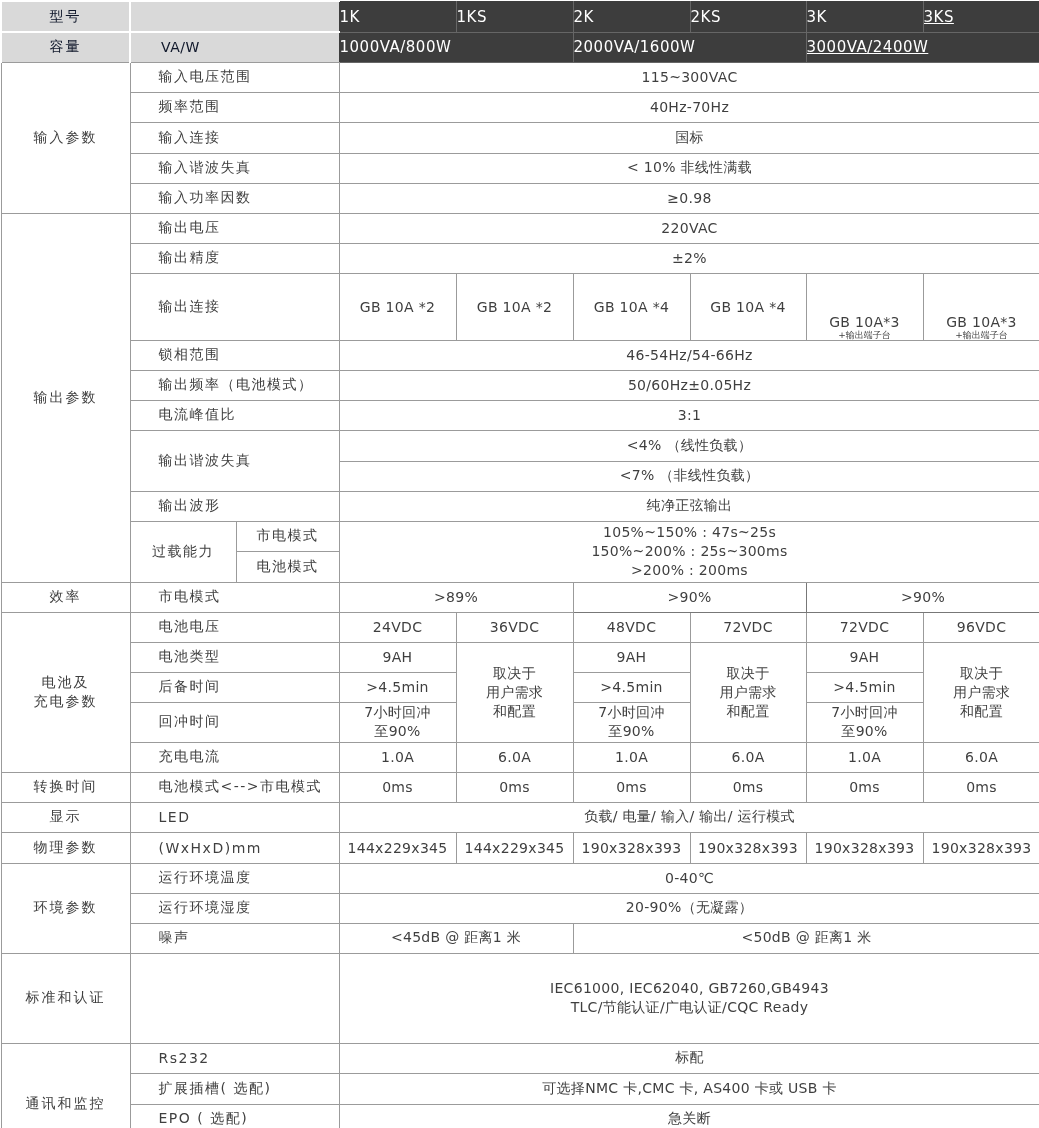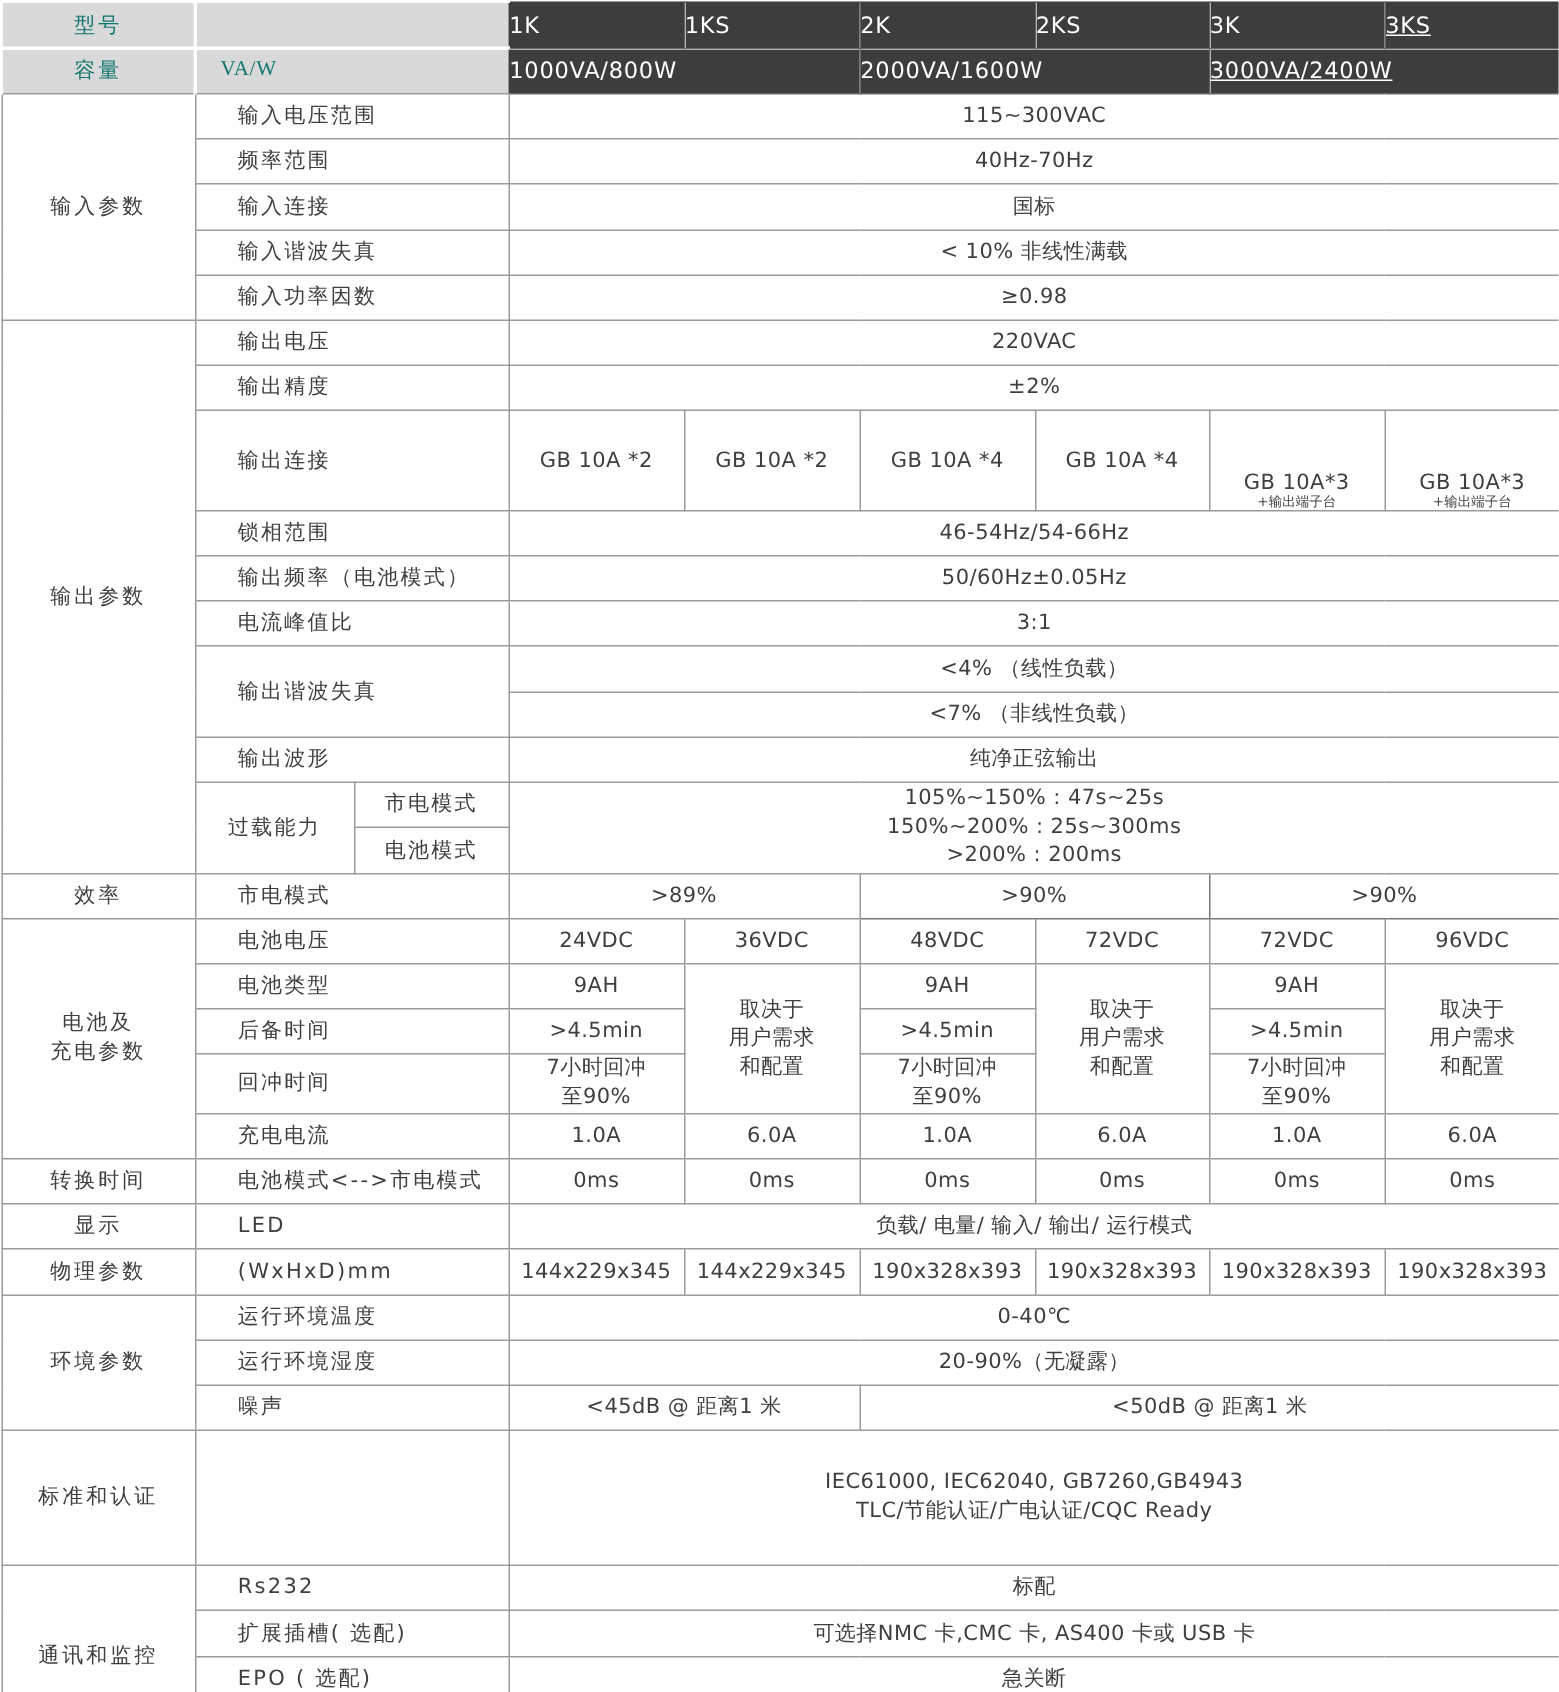--- a/index.html
+++ b/index.html
@@ -7,23 +7,23 @@
   table{border-collapse:collapse;table-layout:fixed;width:1039px;}
   td{overflow:hidden;vertical-align:middle;padding:0;}
 
   
   .hdark{background:#3d3d3d;color:#ffffff;border:1px solid #666666;
          font-size:15px;letter-spacing:0.5px;}
   .top .hdark{border-top-color:#3d3d3d;}
   .hdark.edge{border-right-color:#3d3d3d;text-decoration:underline;}
 
   
-  .hgray{background:#d9d9d9;color:#0f766e;border:2px solid #ffffff;
-         font-size:14px;text-align:center;letter-spacing:2px;font-family:Liberation Serif, serif;}
-  .hgray.va{text-align:left;padding-left:16px;letter-spacing:0.5px;}
+  .hgray{background:#d9d9d9;color:#0f172a;border:2px solid #ffffff;
+         font-size:14px;text-align:center;letter-spacing:2px;}
+  .hgray.va{text-align:left;padding-left:30px;letter-spacing:0.5px;}
   .hgray.dkr{border-right:1px solid #3d3d3d;}
   .hgray.und{border-bottom:1px solid #9b9b9b;}
 
   
   .cat{background:#ffffff;border:1px solid #9b9b9b;text-align:center;
        font-size:14px;color:#3f3f3f;letter-spacing:2px;}
   .param{border:1px solid #9b9b9b;text-align:left;padding-left:28px;
          font-size:14px;color:#3f3f3f;letter-spacing:1.5px;}
   .sub{border:1px solid #9b9b9b;text-align:center;font-size:14px;
        color:#3f3f3f;letter-spacing:1.5px;}

